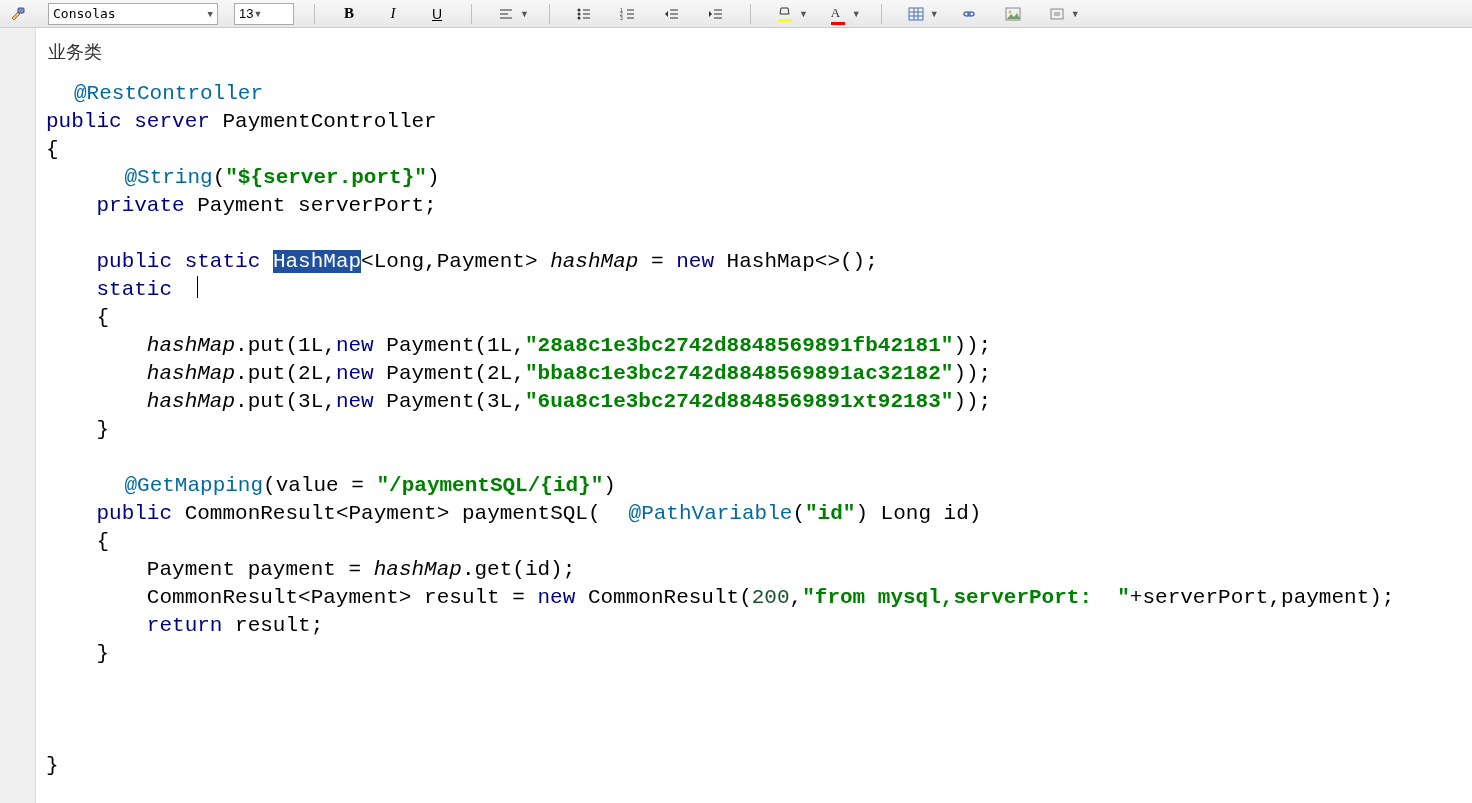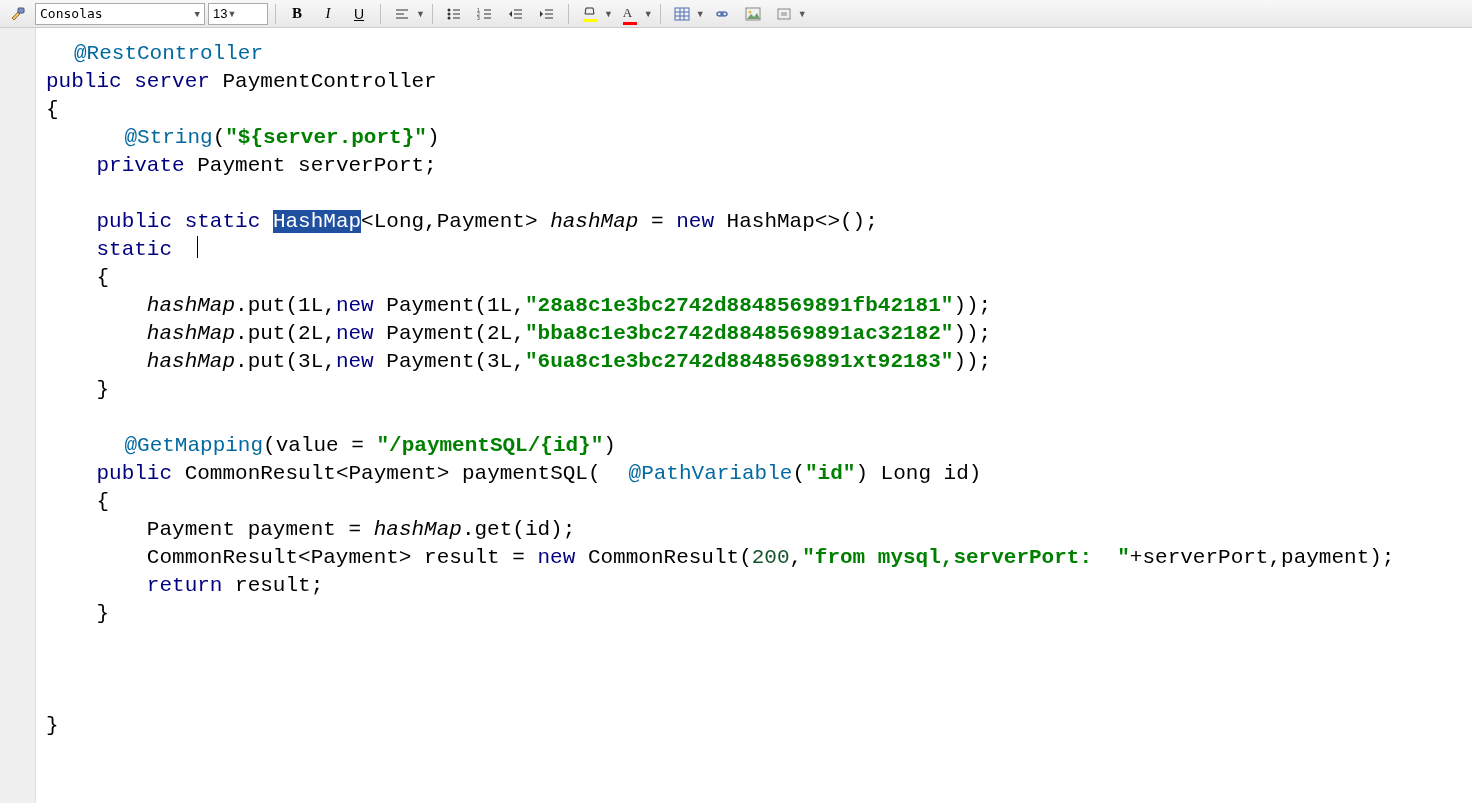--- a/index.html
+++ b/index.html
@@ -10,21 +10,21 @@
     height: 803px;
     overflow: hidden;
   }
   .toolbar {
     height: 28px;
     background: linear-gradient(#f8f8f8, #e8e8e8);
     border-bottom: 1px solid #ccc;
     display: flex;
     align-items: center;
     padding: 0 4px;
-    gap: 3px;
+    gap: 16px;
   }
   .tb-btn {
     width: 28px;
     height: 24px;
     display: inline-flex;
     align-items: center;
     justify-content: center;
     cursor: pointer;
     border: 1px solid transparent;
   }
@@ -238,20 +238,21 @@
           <rect x="5" y="5" width="6" height="4" fill="#bbb"></rect>
         </svg>
       </div>
     <span class="chev">▼</span>
   </div>
 </div>
 
 <div class="editor-wrap">
   <div class="gutter"></div>
   <div class="editor">
+    <div class="tab-label">业务类</div>
 <div class="code"><span class="kw-olive">@RestController</span>
 <span class="kw-navy">public</span> <span class="kw-navy">server</span> <span>PaymentController</span>
 <span>{</span>
     <span class="kw-olive">@String</span><span>(</span><span class="str-green">"${server.port}"</span><span>)</span>
     <span class="kw-navy">private</span> <span>Payment</span> <span>serverPort;</span>
 
     <span class="kw-navy">public</span> <span class="kw-navy">static</span> <span class="hl">HashMap</span><span>&lt;Long,Payment&gt;</span> <span class="ital">hashMap</span><span> = </span><span class="kw-navy">new</span><span> HashMap&lt;&gt;();</span>
     <span class="kw-navy">static</span>  <span class="cursor"></span>
     <span>{</span>
         <span class="ital">hashMap</span><span>.put(</span><span>1L,</span><span class="kw-navy">new</span><span> Payment(1L,</span><span class="str-green">"28a8c1e3bc2742d8848569891fb42181"</span><span>));</span>

